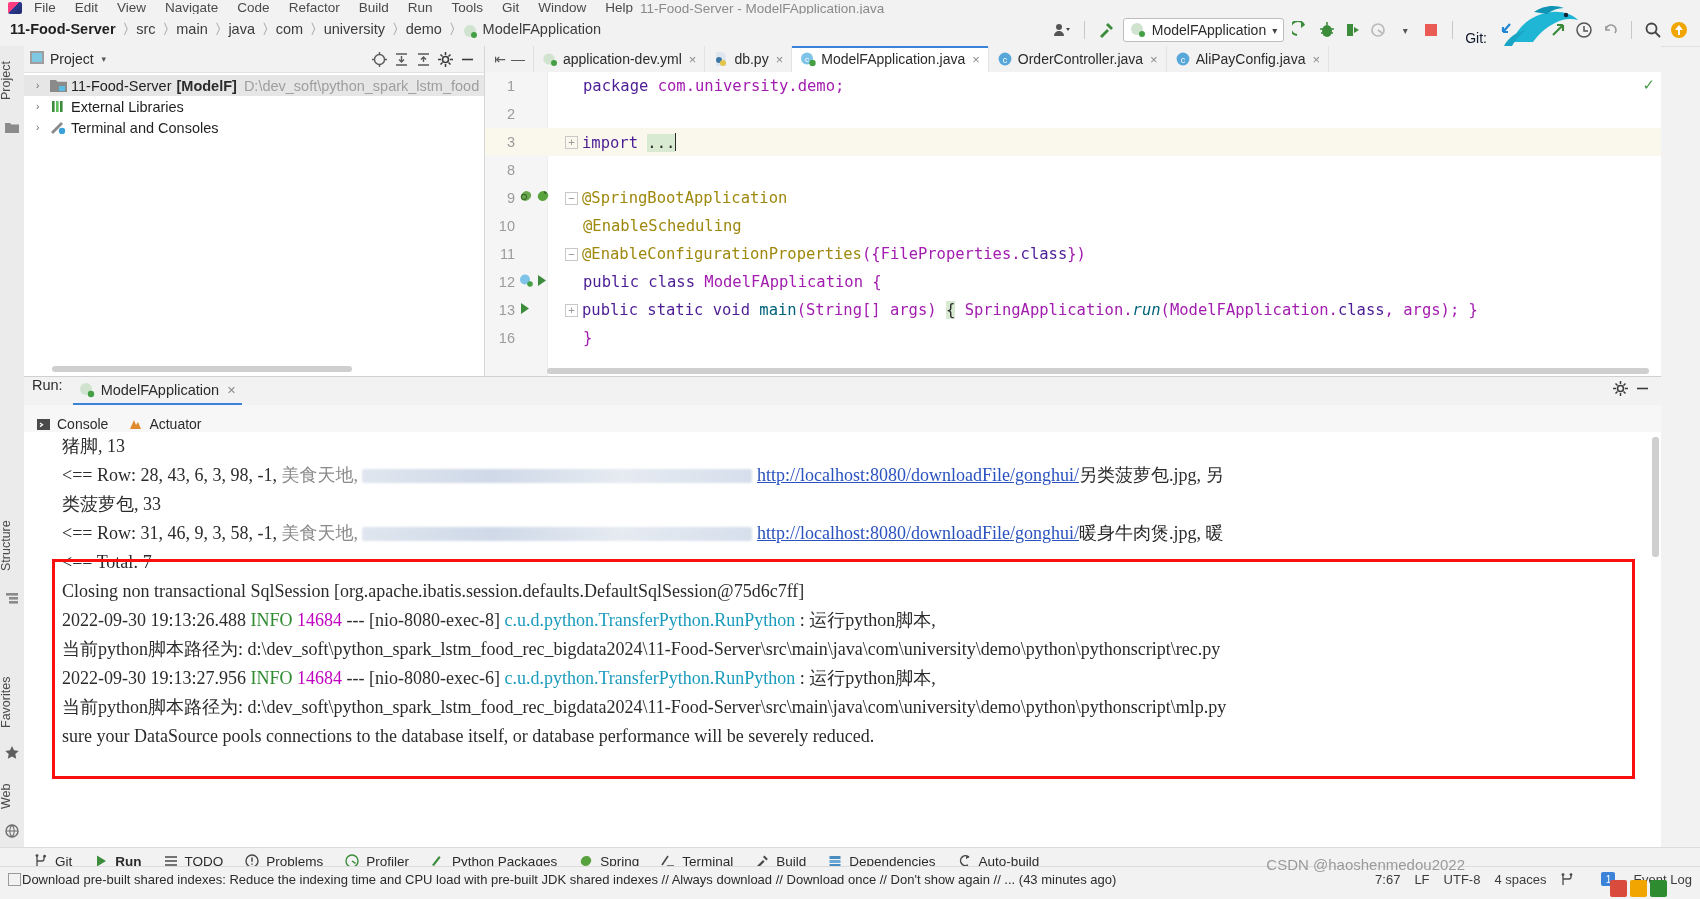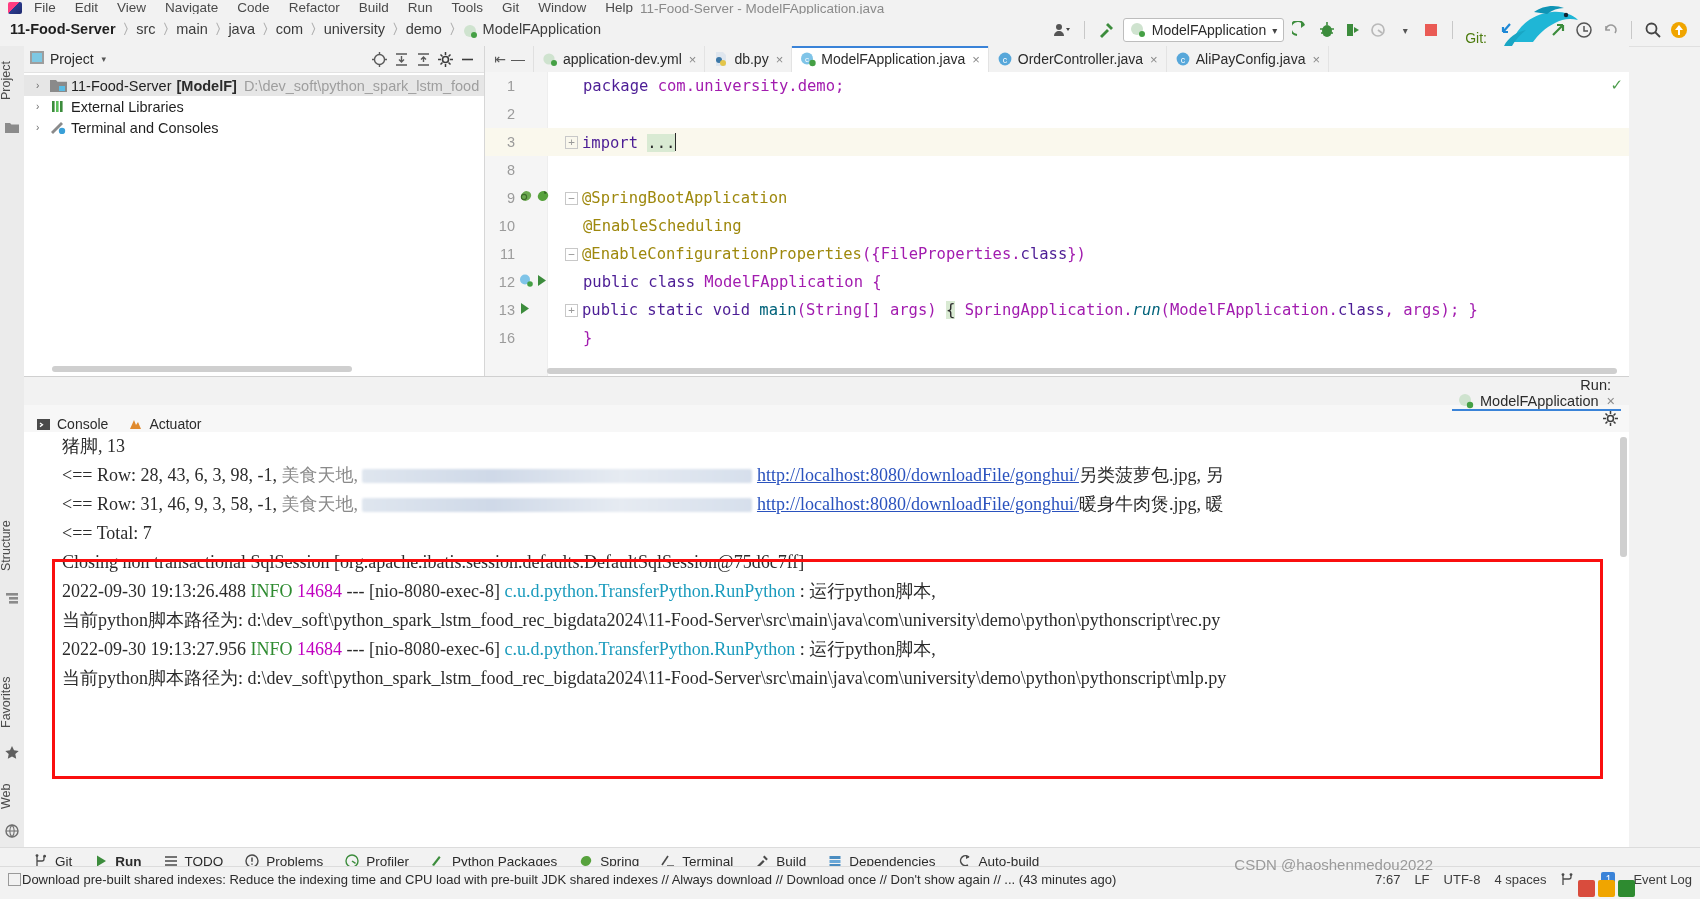--- a/index.html
+++ b/index.html
@@ -3,21 +3,21 @@
 <meta charset="utf-8">
 <style>
   html,body{margin:0;padding:0;}
   body{
     width:1700px;height:899px;overflow:hidden;
     background:#f2f2f2;
     font-family:"Liberation Sans", sans-serif;
     font-size:14px;color:#2b2b2b;
     -webkit-font-smoothing:antialiased;
   }
-  .ide{position:relative;width:1643px;height:899px;background:#f2f2f2;}
+  .ide{position:relative;width:1643px;height:899px;background:#f2f2f2;padding-left:32px;}
 
   
   .menubar{
     position:absolute;left:0;top:0;width:1700px;height:14px;
     background:#f2f2f2;overflow:hidden;
     display:flex;align-items:flex-end;
   }
   .menubar .logo{
     width:18px;height:14px;margin-left:8px;margin-right:8px;position:relative;
   }
@@ -53,21 +53,21 @@
   .tb-right .ic{
     width:22px;height:24px;display:flex;align-items:center;justify-content:center;
     margin:0 2px;position:relative;
   }
   .tb-right .vsep{width:1px;height:18px;background:#c8c8c8;margin:0 8px;}
   .runcombo{
     height:22px;border:1px solid #bdbdbd;border-radius:3px;background:#fff;
     display:flex;align-items:center;padding:0 6px;margin:0 4px;
   }
   .runcombo .nm{font-size:14px;color:#2b2b2b;margin:0 6px;white-space:nowrap;}
-  .gitlbl{font-size:14px;color:#4d7c0f;margin:16px 6px 0 4px;}
+  .gitlbl{font-size:14px;color:#0f172a;margin:16px 6px 0 4px;}
   .parrot{
     position:absolute;right:118px;top:-12px;width:78px;height:44px;pointer-events:none;
   }
 
   
   .leftstrip{
     position:absolute;left:0;top:46px;width:24px;height:814px;
     background:#ebebeb;border-right:1px solid #dcdcdc;
   }
   .vlabel{
@@ -143,21 +143,21 @@
   .sel{background:#d9ead3;}
   .caret-bar{display:inline-block;width:1px;height:18px;background:#2b2b2b;vertical-align:-3px;}
   .checkmark{position:absolute;right:6px;top:4px;color:#4a9b4a;font-size:15px;}
   .ed-hscroll{position:absolute;left:62px;right:12px;bottom:2px;height:6px;background:#cfcfcf;border-radius:3px;}
 
   
   .runpanel{
     position:absolute;left:24px;top:376px;right:14px;height:484px;background:#fff;
     border-top:1px solid #d0d0d0;
   }
-  .runhead{height:28px;background:#f2f2f2;display:flex;align-items:flex-end;padding:0 8px;position:relative;flex-direction:column;}
+  .runhead{height:28px;background:#f2f2f2;display:flex;align-items:flex-start;padding:0 8px;position:relative;}
   .runhead .rl{font-size:14.5px;color:#2b2b2b;margin-right:10px;}
   .runtab{
     display:flex;align-items:center;font-size:14.5px;color:#2b2b2b;
     border-bottom:2px solid #3a83d8;height:26px;padding:0 6px;
   }
   .runtab .ti{width:16px;height:16px;margin-right:6px;}
   .runtab .x{margin-left:8px;color:#8a8a8a;}
   .runhead .spacer{flex:1;}
   .runhead .hic{width:22px;height:22px;display:flex;align-items:center;justify-content:center;color:#5a5a5a;}
 
@@ -661,27 +661,29 @@
           <span class="ti"><svg width="15" height="15" viewBox="0 0 15 15">
               <path d="M2 12L6 3l2 5 2-3 3 7z" fill="#e08a2e"></path>
             </svg></span>
           <span>Actuator</span>
         </div>
       </div>
 
     <div class="console" id="console-output">
         <div class="row"><span>  猪脚, 13</span></div>
         <div class="row"><span>&lt;==        Row: 28, 43, 6, 3, 98, -1, </span><span class="cg">美食天地, </span><span class="blur" style="width: 390px;"></span><span>   </span><span class="link">http://localhost:8080/downloadFile/gonghui/</span><span>另类菠萝包.jpg, 另</span></div>
+        <div class="row"><span>类菠萝包, 33</span></div>
         <div class="row"><span>&lt;==        Row: 31, 46, 9, 3, 58, -1, </span><span class="cg">美食天地, </span><span class="blur" style="width: 390px;"></span><span>   </span><span class="link">http://localhost:8080/downloadFile/gonghui/</span><span>暖身牛肉煲.jpg, 暖</span></div>
         <div class="row"><span>&lt;==      Total: 7</span></div>
         <div class="row"><span>Closing non transactional SqlSession [org.apache.ibatis.session.defaults.DefaultSqlSession@75d6c7ff]</span></div>
         <div class="row"><span>2022-09-30 19:13:26.488  </span><span class="info">INFO </span><span class="pid">14684</span><span> --- [nio-8080-exec-8] </span><span class="logger">c.u.d.python.TransferPython.RunPython</span><span>   : 运行python脚本,</span></div>
         <div class="row"><span>当前python脚本路径为: d:\dev_soft\python_spark_lstm_food_rec_bigdata2024\11-Food-Server\src\main\java\com\university\demo\python\pythonscript\rec.py</span></div>
         <div class="row"><span>2022-09-30 19:13:27.956  </span><span class="info">INFO </span><span class="pid">14684</span><span> --- [nio-8080-exec-6] </span><span class="logger">c.u.d.python.TransferPython.RunPython</span><span>   : 运行python脚本,</span></div>
         <div class="row"><span>当前python脚本路径为: d:\dev_soft\python_spark_lstm_food_rec_bigdata2024\11-Food-Server\src\main\java\com\university\demo\python\pythonscript\mlp.py</span></div>
+        <div class="row"><span>sure your DataSource pools connections to the database itself, or database performance will be severely reduced.</span></div>
       </div>
     <div class="console-scroll-v"></div>
     <div class="redbox" style="border-color: rgb(250, 15, 15);"></div>
   </div>
 
   <div class="bottombar" id="bottom-bar">
       <div class="bt">
         <span class="ti"><svg width="14" height="14" viewBox="0 0 14 14">
             <path d="M3 1v12M3 7h5a2 2 0 002-2V3" stroke="#4a4a4a" stroke-width="1.3" fill="none"></path>
             <circle cx="3" cy="1.6" r="1.4" fill="#4a4a4a"></circle>

